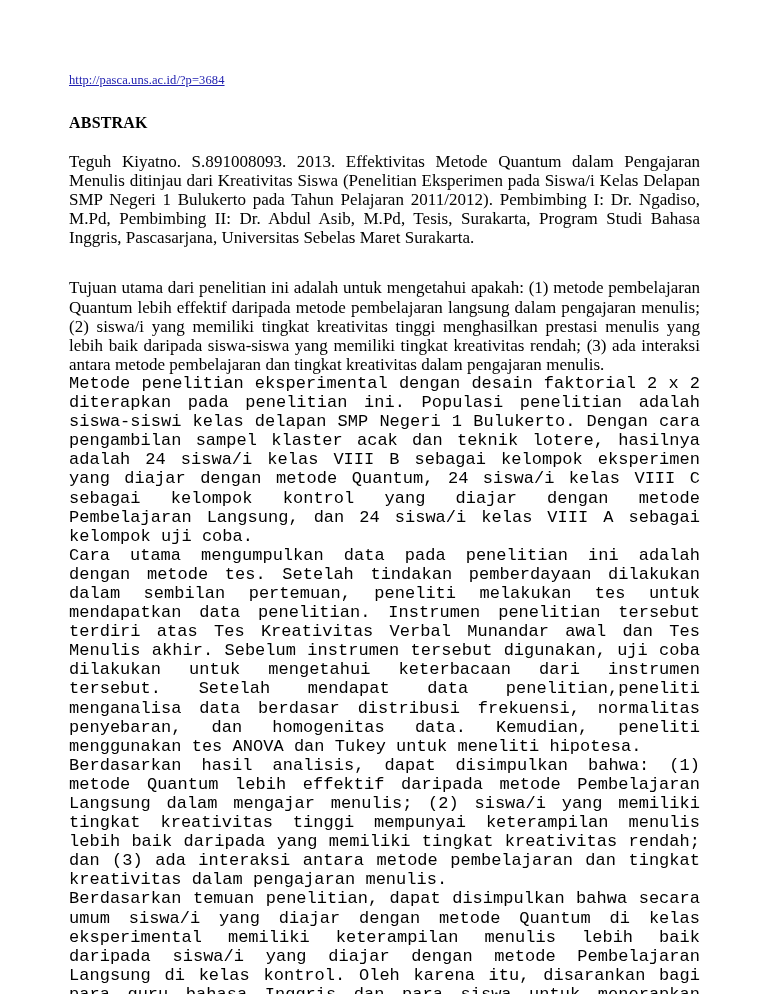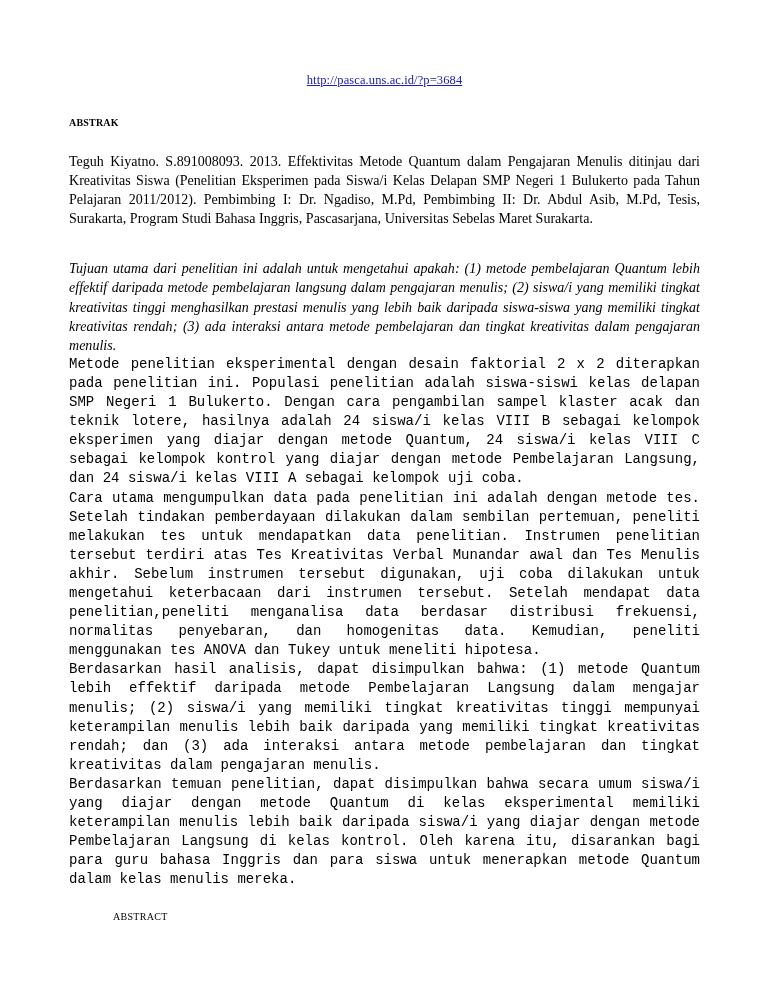--- a/index.html
+++ b/index.html
@@ -26,21 +26,20 @@
   }
   .content {
     position: absolute;
     left: 69px;
     top: 0;
     width: 631px;
   }
 
   
   .url-line {
-    text-align: center;
     margin: 0;
     padding-top: 72px;
     line-height: 14px;
   }
   .url-link {
     font-family: "Liberation Serif", "DejaVu Serif", serif;
     font-size: 12.5px;
     color: #2020b0;
     text-decoration: underline;
     letter-spacing: 0.1px;
@@ -67,45 +66,45 @@
     display: inline-block;
     width: 100%;
     height: 0;
   }
 
   
   .heading {
     margin: 0;
     font-family: "Liberation Serif", "DejaVu Serif", serif;
     font-weight: bold;
-    font-size: 10px;
+    font-size: 16px;
     line-height: 19px;
     letter-spacing: 0.2px;
   }
   .heading-abstrak { padding-top: 26px; }
   .heading-plain {
     font-weight: normal;
     padding-top: 18px;
     letter-spacing: 0.3px;
     margin-left: 44px;
   }
 
   
   .para {
     margin: 0;
     font-family: "Liberation Serif", "DejaVu Serif", serif;
-    font-size: 14px;
+    font-size: 17px;
     line-height: 19.1px;
     text-align: justify;
     text-justify: inter-word;
     color: #000000;
     letter-spacing: 0.02px;
   }
   .para-gap-lg  { padding-top: 20px; }
-  .para-gap-xl  { padding-top: 31px; font-style: italic; }
+  .para-gap-xl  { padding-top: 31px; }
   .para-tight   { padding-top: 0px; font-family: Liberation Mono, monospace; }
 </style>
 </head>
 <body>
 
 <div class="page">
   <div class="content">
 
     <div class="url-line">
       <a class="url-link" href="#">http://pasca.uns.ac.id/?p=3684</a>

